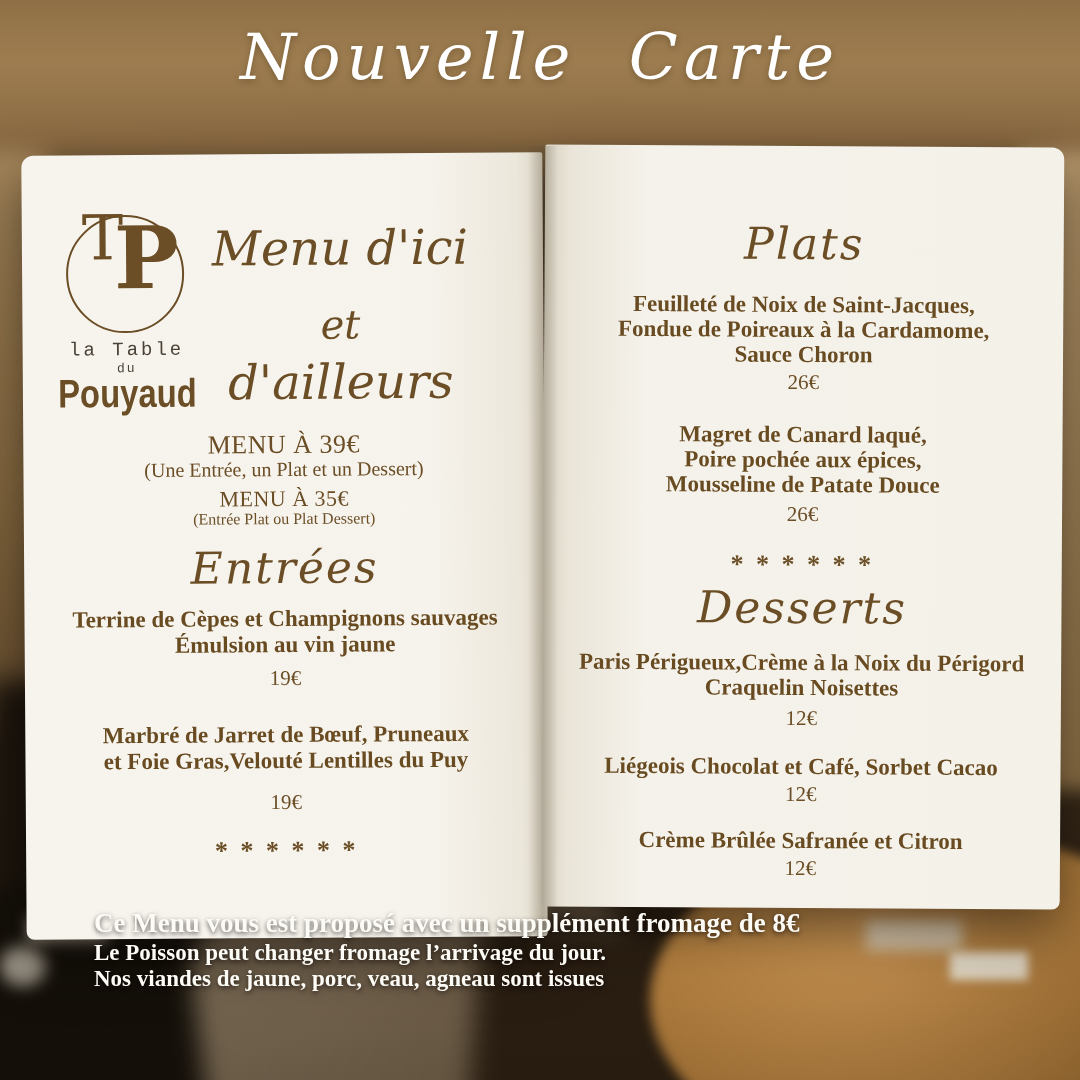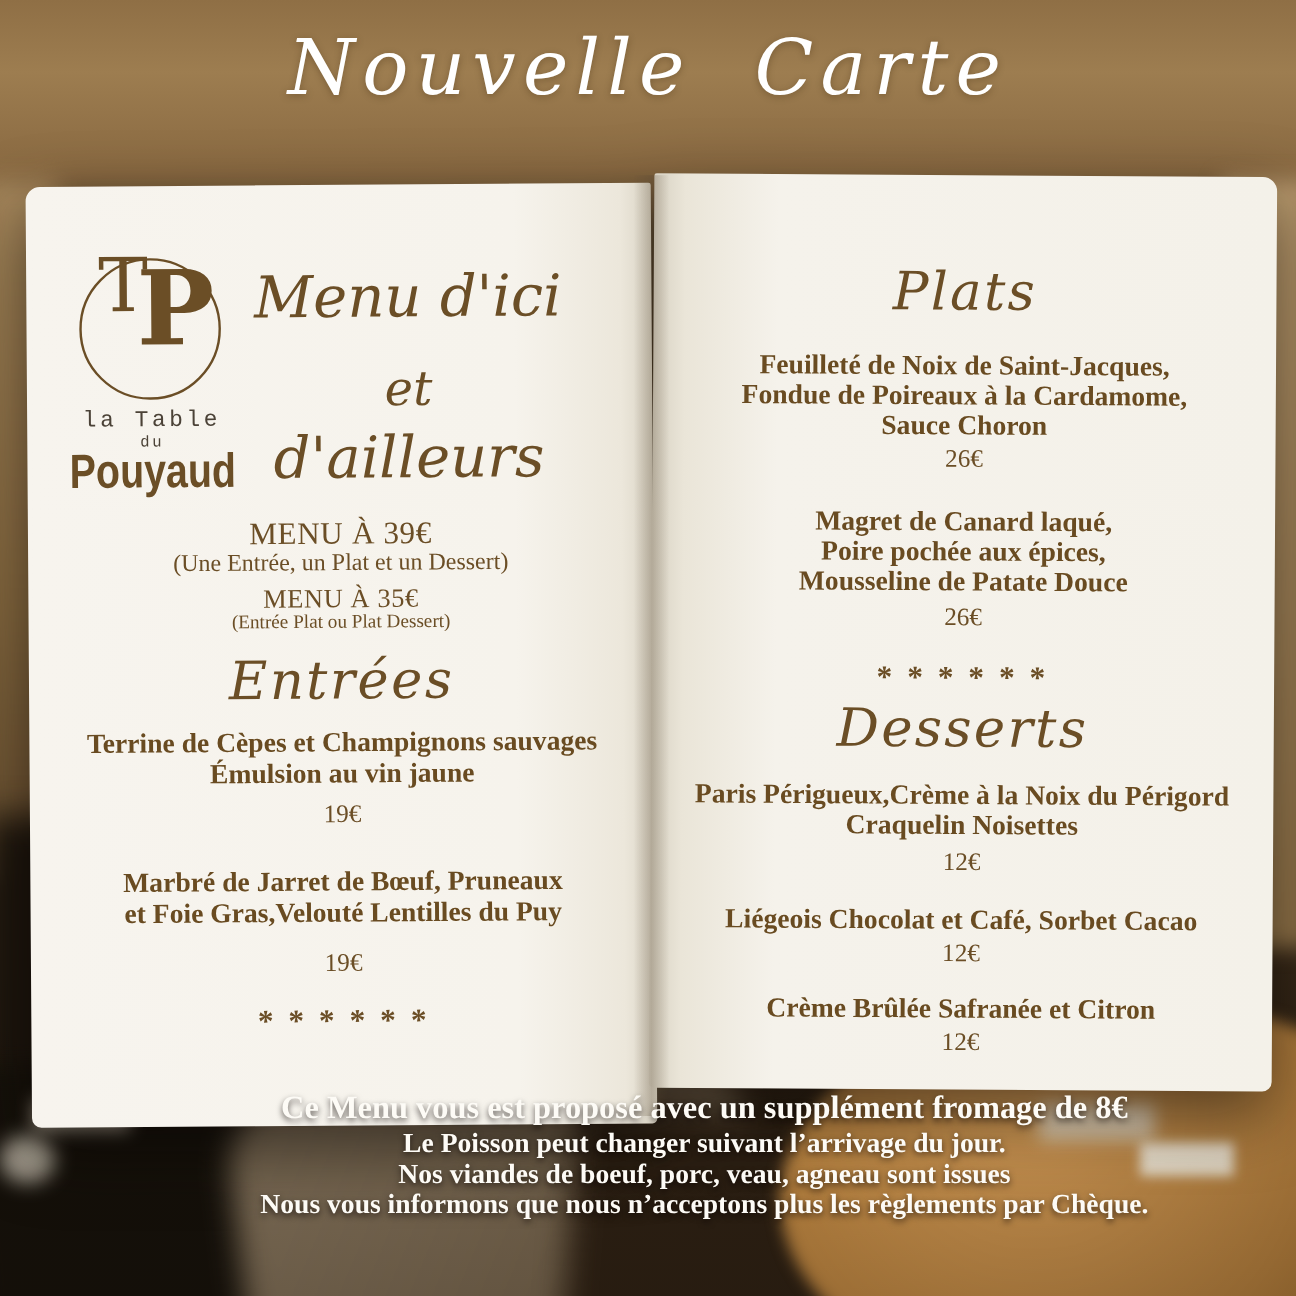--- a/index.html
+++ b/index.html
@@ -93,21 +93,21 @@
 
   
   .r-p1a{top:146px;} .r-p1b{top:171px;} .r-p1c{top:196px;} .r-p1p{top:224px;}
   .r-p2a{top:276px;} .r-p2b{top:301px;} .r-p2c{top:326px;} .r-p2p{top:356px;}
   .r-sep{top:404px;}
   .r-d1a{top:504px;} .r-d1b{top:529px;} .r-d1p{top:560px;}
   .r-d2a{top:608px;} .r-d2p{top:636px;}
   .r-d3a{top:682px;} .r-d3p{top:710px;}
 
   
-  .footer{position:absolute;left:94px;top:906px;width:986px;text-align:center;
+  .footer{position:absolute;left:94px;top:906px;width:986px;text-align:left;
     color:#fdfbf6;font-weight:700;text-shadow:0 2px 5px rgba(10,5,0,.65);}
   .f-big{font-size:27px;line-height:34px;}
   .f-line{font-size:23px;line-height:25.5px;}
 </style>
 </head>
 <body>
 
 <div class="canvas">
 
   <div class="bg-room">
@@ -188,18 +188,17 @@
 
       <div class="abs ctr dish r-d3a">Crème Brûlée Safranée et Citron</div>
       <div class="abs ctr price r-d3p">12€</div>
     </div>
 
     <div class="spine"></div>
   </div>
 
   <div class="footer">
     <div class="f-big">Ce Menu vous est proposé avec un supplément fromage de 8€</div>
-    <div class="f-line">Le Poisson peut changer suivant l’arrivage du jour.</div>
-    <div class="f-line">Nos viandes de boeuf, porc, veau, agneau sont issues</div>
-    <div class="f-line">Nous vous informons que nous n’acceptons plus les règlements par Chèque.</div>
+    <div class="f-line">Le Poisson peut changer fromage l’arrivage du jour.</div>
+    <div class="f-line">Nos viandes de jaune, porc, veau, agneau sont issues</div>
   </div>
 
 </div>
 
 </body></html>

